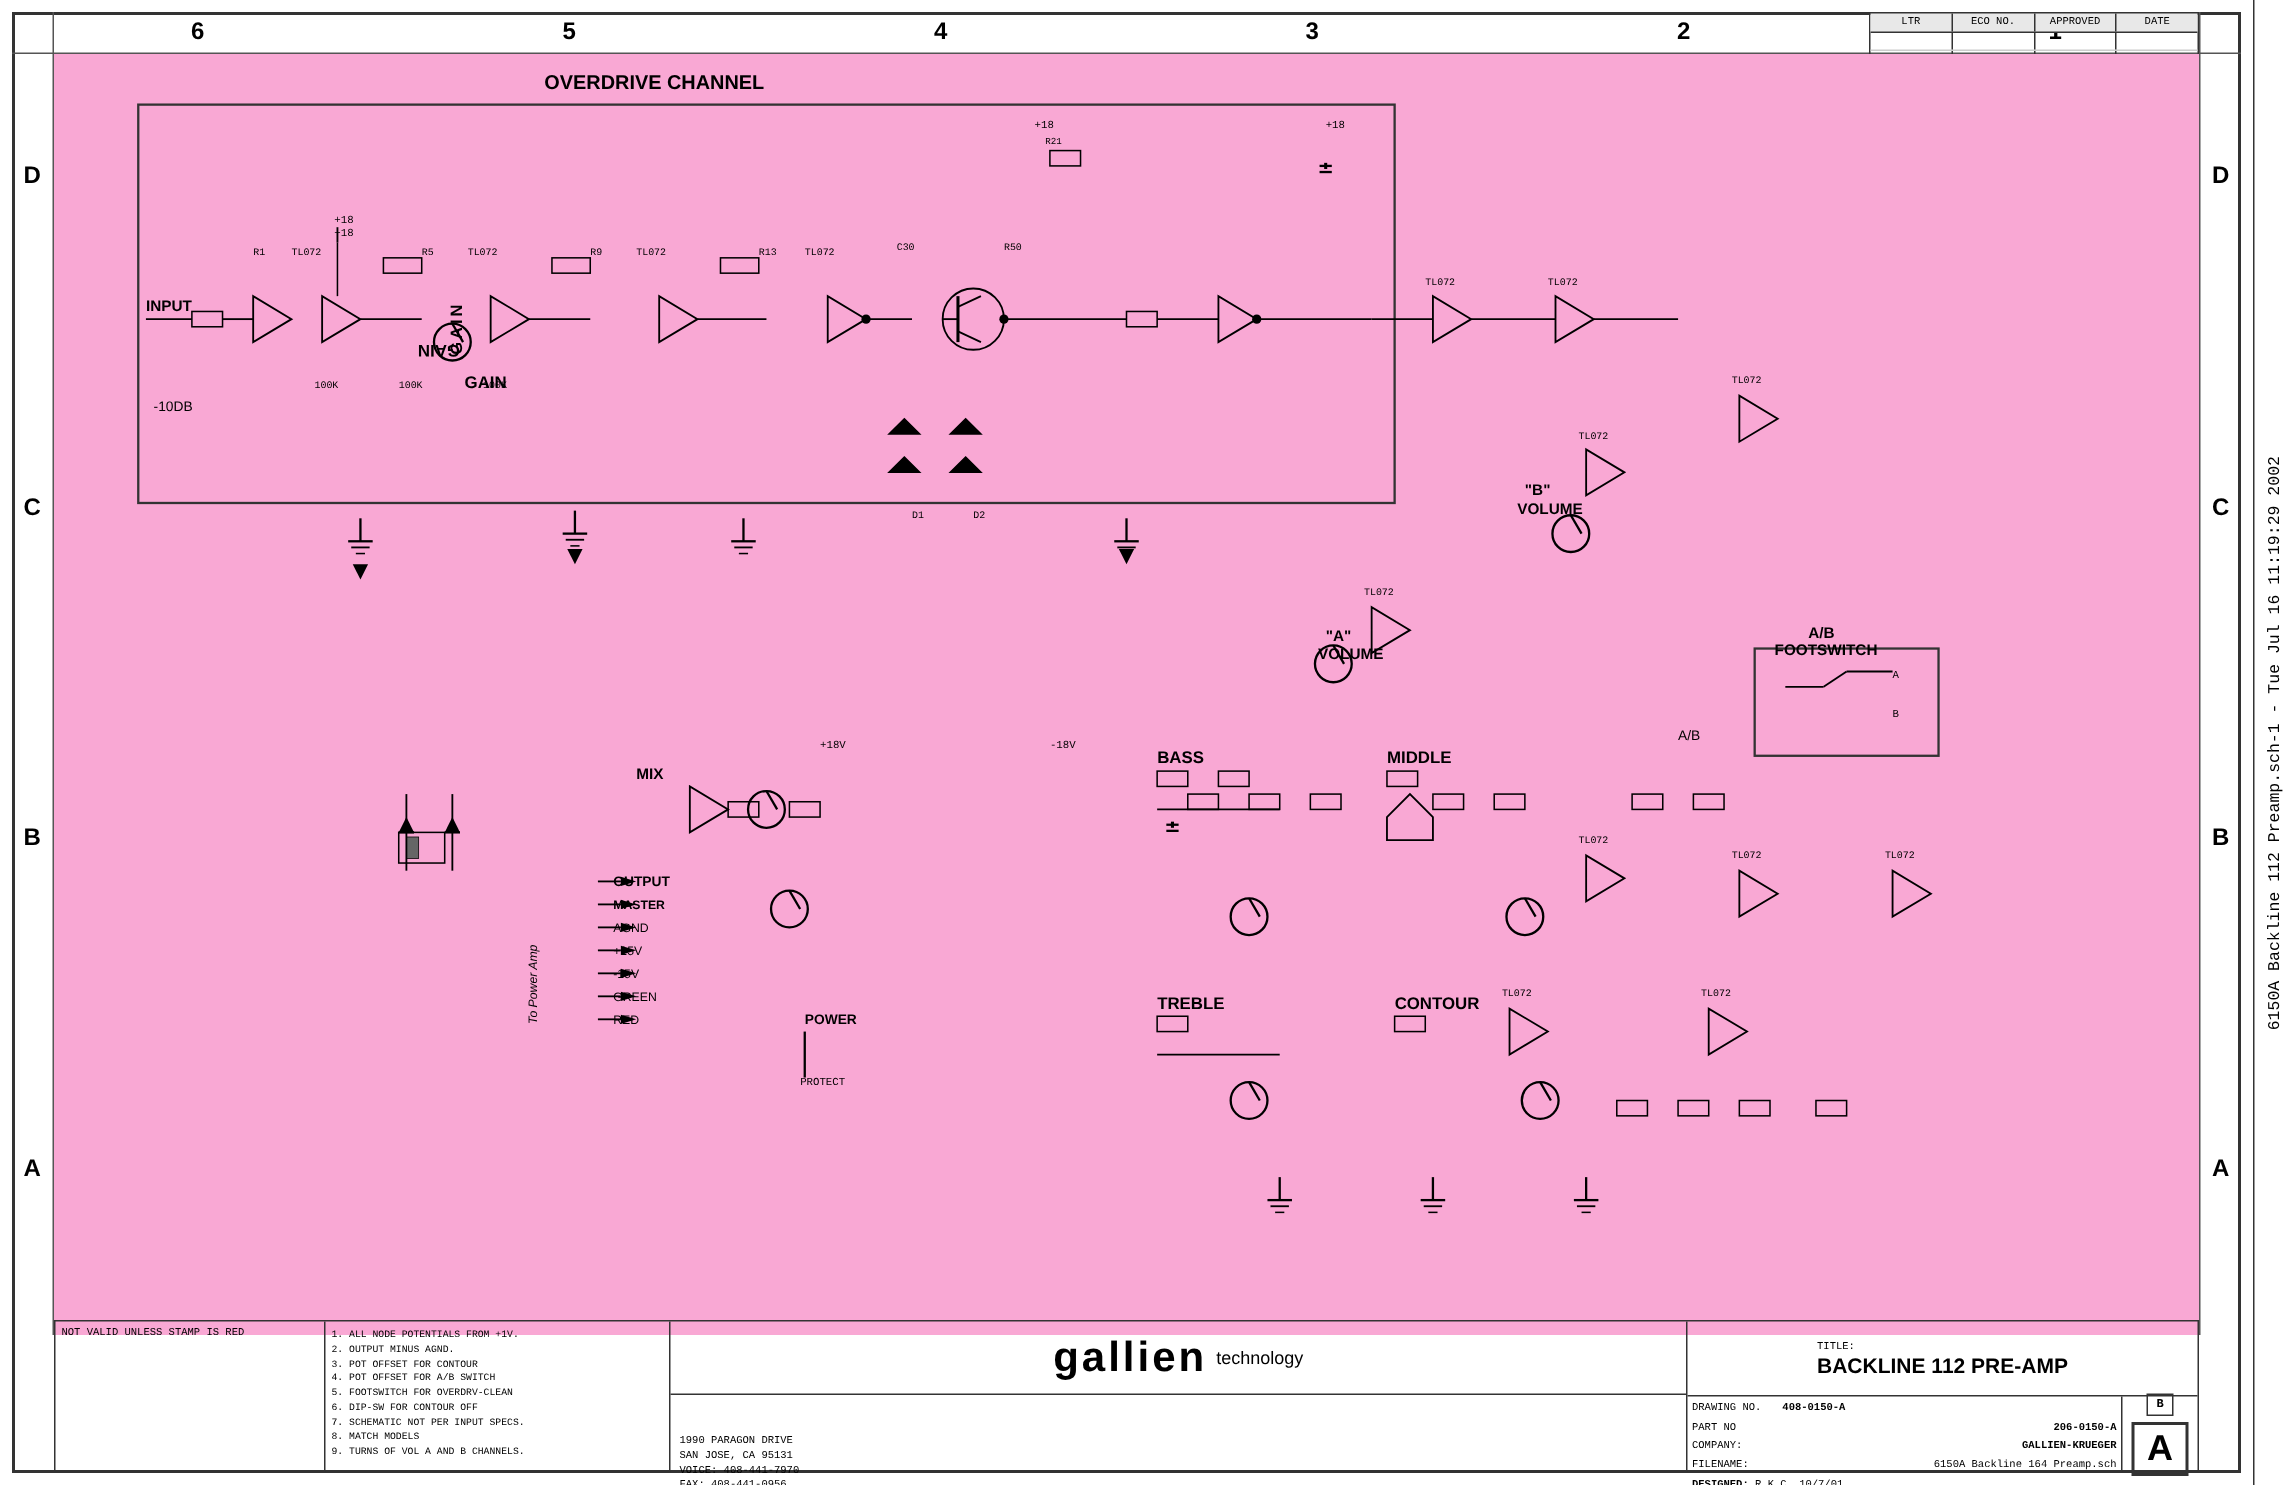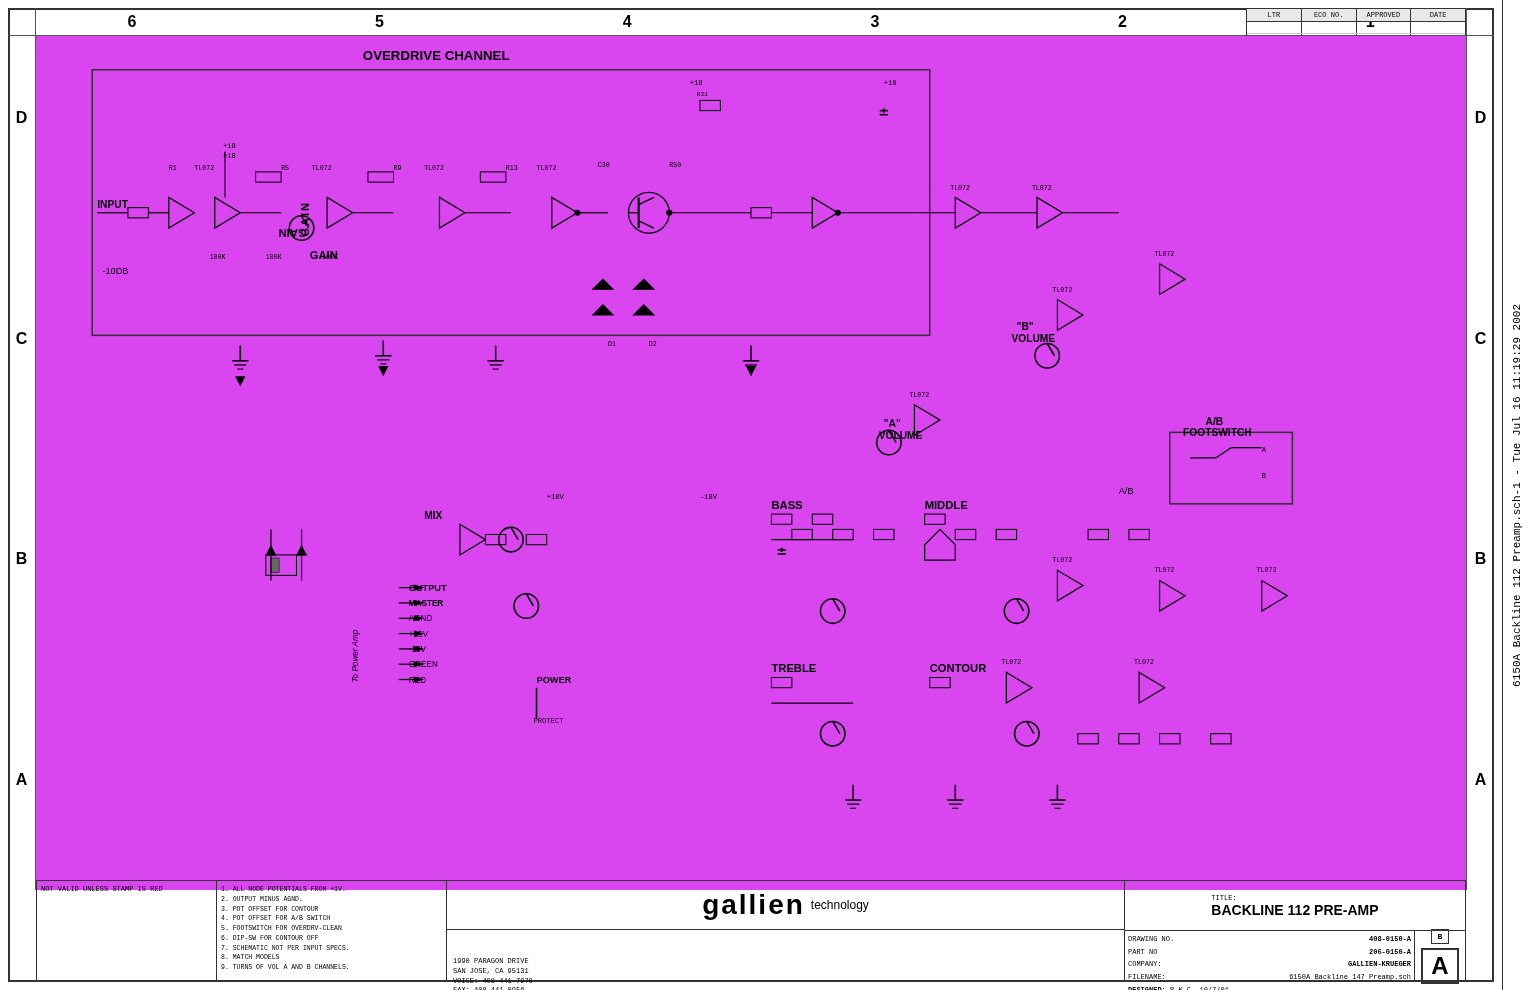--- a/index.html
+++ b/index.html
@@ -271,21 +271,21 @@
       display: flex;
       height: 12px;
       border-bottom: 1px solid #ccc;
     }
 
     
     #schematic-content {
       width: 100%;
       height: 100%;
       position: relative;
-      background: #d946ef;
+      background: #f9a8d4;
     }
 
     
     .sch-label-vertical {
       position: absolute;
       font-size: 11px;
       font-family: Arial, sans-serif;
       font-weight: bold;
       writing-mode: vertical-rl;
       transform: rotate(180deg);
@@ -698,35 +698,35 @@
 
     <div id="title-info">
       <div id="title-main">
         <div>
           <div style="font-size:7px; font-family:'Courier New',monospace;">TITLE:</div>
           <div id="title-main-text">BACKLINE 112 PRE-AMP</div>
         </div>
       </div>
       <div id="title-details">
         <div id="title-details-left">
-          <div style="display:flex; justify-content:space-between; margin-bottom:2px;">
+          <div style="display:flex; justify-content:flex-start; margin-bottom:2px;gap:14px;">
             <span>DRAWING NO.</span>
             <span style="font-weight:bold;">408-0150-A</span>
           </div>
           <div style="display:flex; justify-content:space-between; margin-bottom:2px;text-align:center;">
             <span>PART NO</span>
             <span style="font-weight:bold;">206-0150-A</span>
           </div>
           <div style="display:flex; justify-content:space-between; margin-bottom:2px;">
             <span>COMPANY:</span>
             <span style="font-weight:bold;">GALLIEN-KRUEGER</span>
           </div>
           <div style="display:flex; justify-content:space-between; margin-bottom:2px;">
             <span>FILENAME:</span>
-            <span>6150A Backline 147 Preamp.sch</span>
+            <span>6150A Backline 164 Preamp.sch</span>
           </div>
           <div style="margin-top:3px;">
             <div style="display:flex; gap:10px;">
               <div>
                 <span style="font-weight:bold;">DESIGNED: </span>
                 <span>R.K.C.</span>
                 <span>10/7/01</span>
               </div>
             </div>
 

